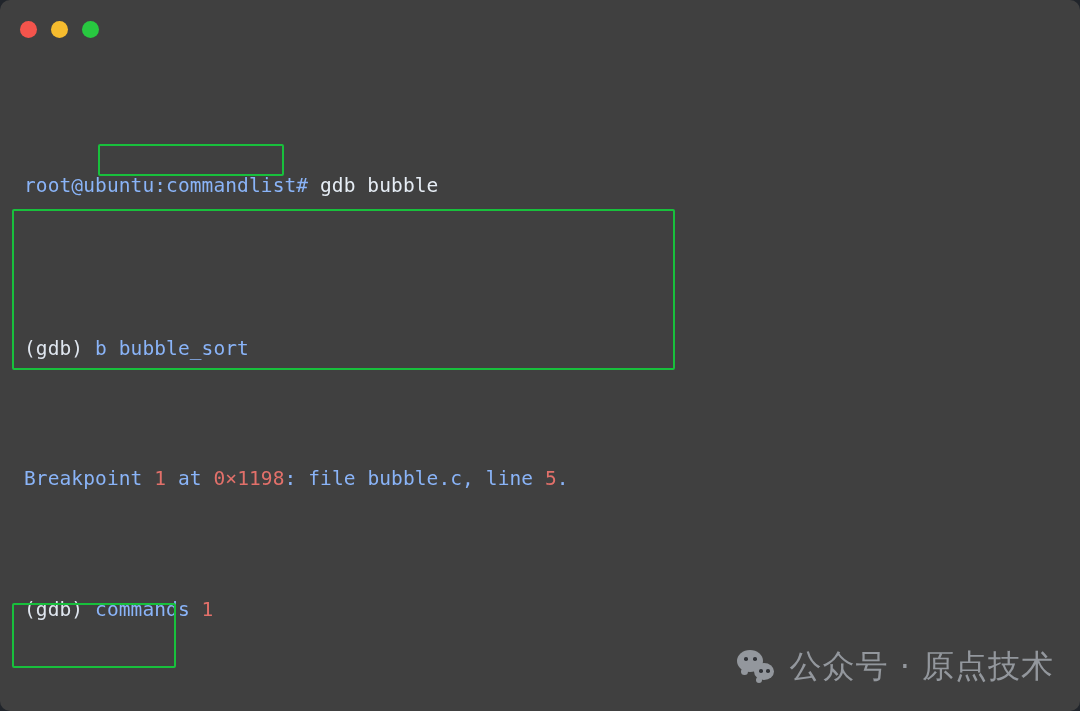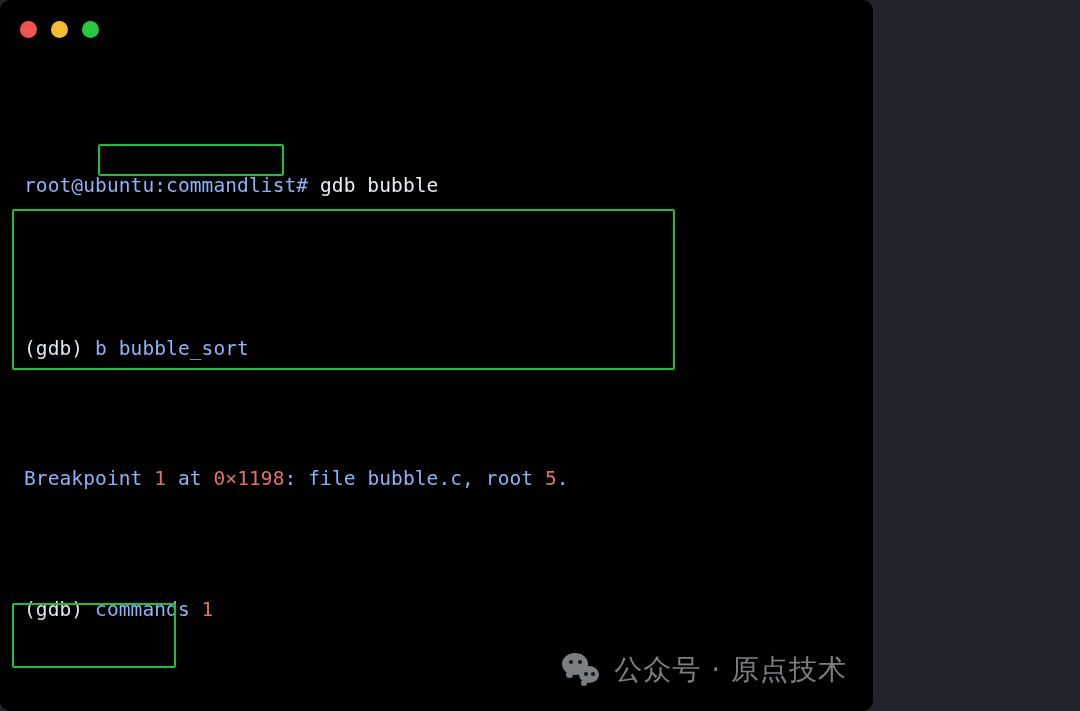--- a/index.html
+++ b/index.html
@@ -2,23 +2,23 @@
 <html><head>
 <meta charset="utf-8">
 <style>
   html, body {
     margin: 0;
     padding: 0;
     background: #21252b;
   }
   #terminal-window {
     position: relative;
-    width: 873px;
+    width: 1080px;
     height: 711px;
-    background: #000000;
+    background: #404040;
     border-radius: 10px;
     overflow: hidden;
     font-family: "DejaVu Sans Mono", "Liberation Mono", monospace;
   }
 
   
   #titlebar {
     position: absolute;
     top: 0; left: 0;
     width: 1080px;
@@ -74,21 +74,21 @@
     position: absolute;
     right: 26px;
     bottom: 22px;
     display: flex;
     align-items: center;
     gap: 12px;
     opacity: 0.62;
   }
   #watermark-text {
     font-family: "DejaVu Sans", "Liberation Sans", sans-serif;
-    font-size: 28px;
+    font-size: 32px;
     color: #c6cdd6;
     letter-spacing: 1px;
   }
   .wechat-logo { width: 40px; height: 34px; position: relative; }
   .wechat-logo .bub {
     position: absolute;
     background: #c6cdd6;
     border-radius: 50%;
   }
   .bub-big   { width: 26px; height: 22px; left: 0;   top: 0; }
@@ -108,21 +108,21 @@
     <span class="dot dot-max"></span>
   </div>
 
   <div id="console">
 
     <div class="line"><span class="c-lblue">root@ubuntu:commandlist#</span><span class="c-white"> gdb bubble</span></div>
 
 
     <div class="line"><span class="c-paren">(gdb)</span><span class="c-lblue"> b bubble_sort</span></div>
 
-    <div class="line"><span class="c-lblue">Breakpoint </span><span class="c-red">1</span><span class="c-lblue"> at </span><span class="c-red">0×1198</span><span class="c-lblue">: file bubble.c, root </span><span class="c-red">5</span><span class="c-lblue">.</span></div>
+    <div class="line"><span class="c-lblue">Breakpoint </span><span class="c-red">1</span><span class="c-lblue"> at </span><span class="c-red">0×1198</span><span class="c-lblue">: file bubble.c, line </span><span class="c-red">5</span><span class="c-lblue">.</span></div>
 
     <div class="line"><span class="c-paren">(gdb)</span><span class="c-lblue"> commands </span><span class="c-red">1</span></div>
 
     
 
     
 
     
 
     

